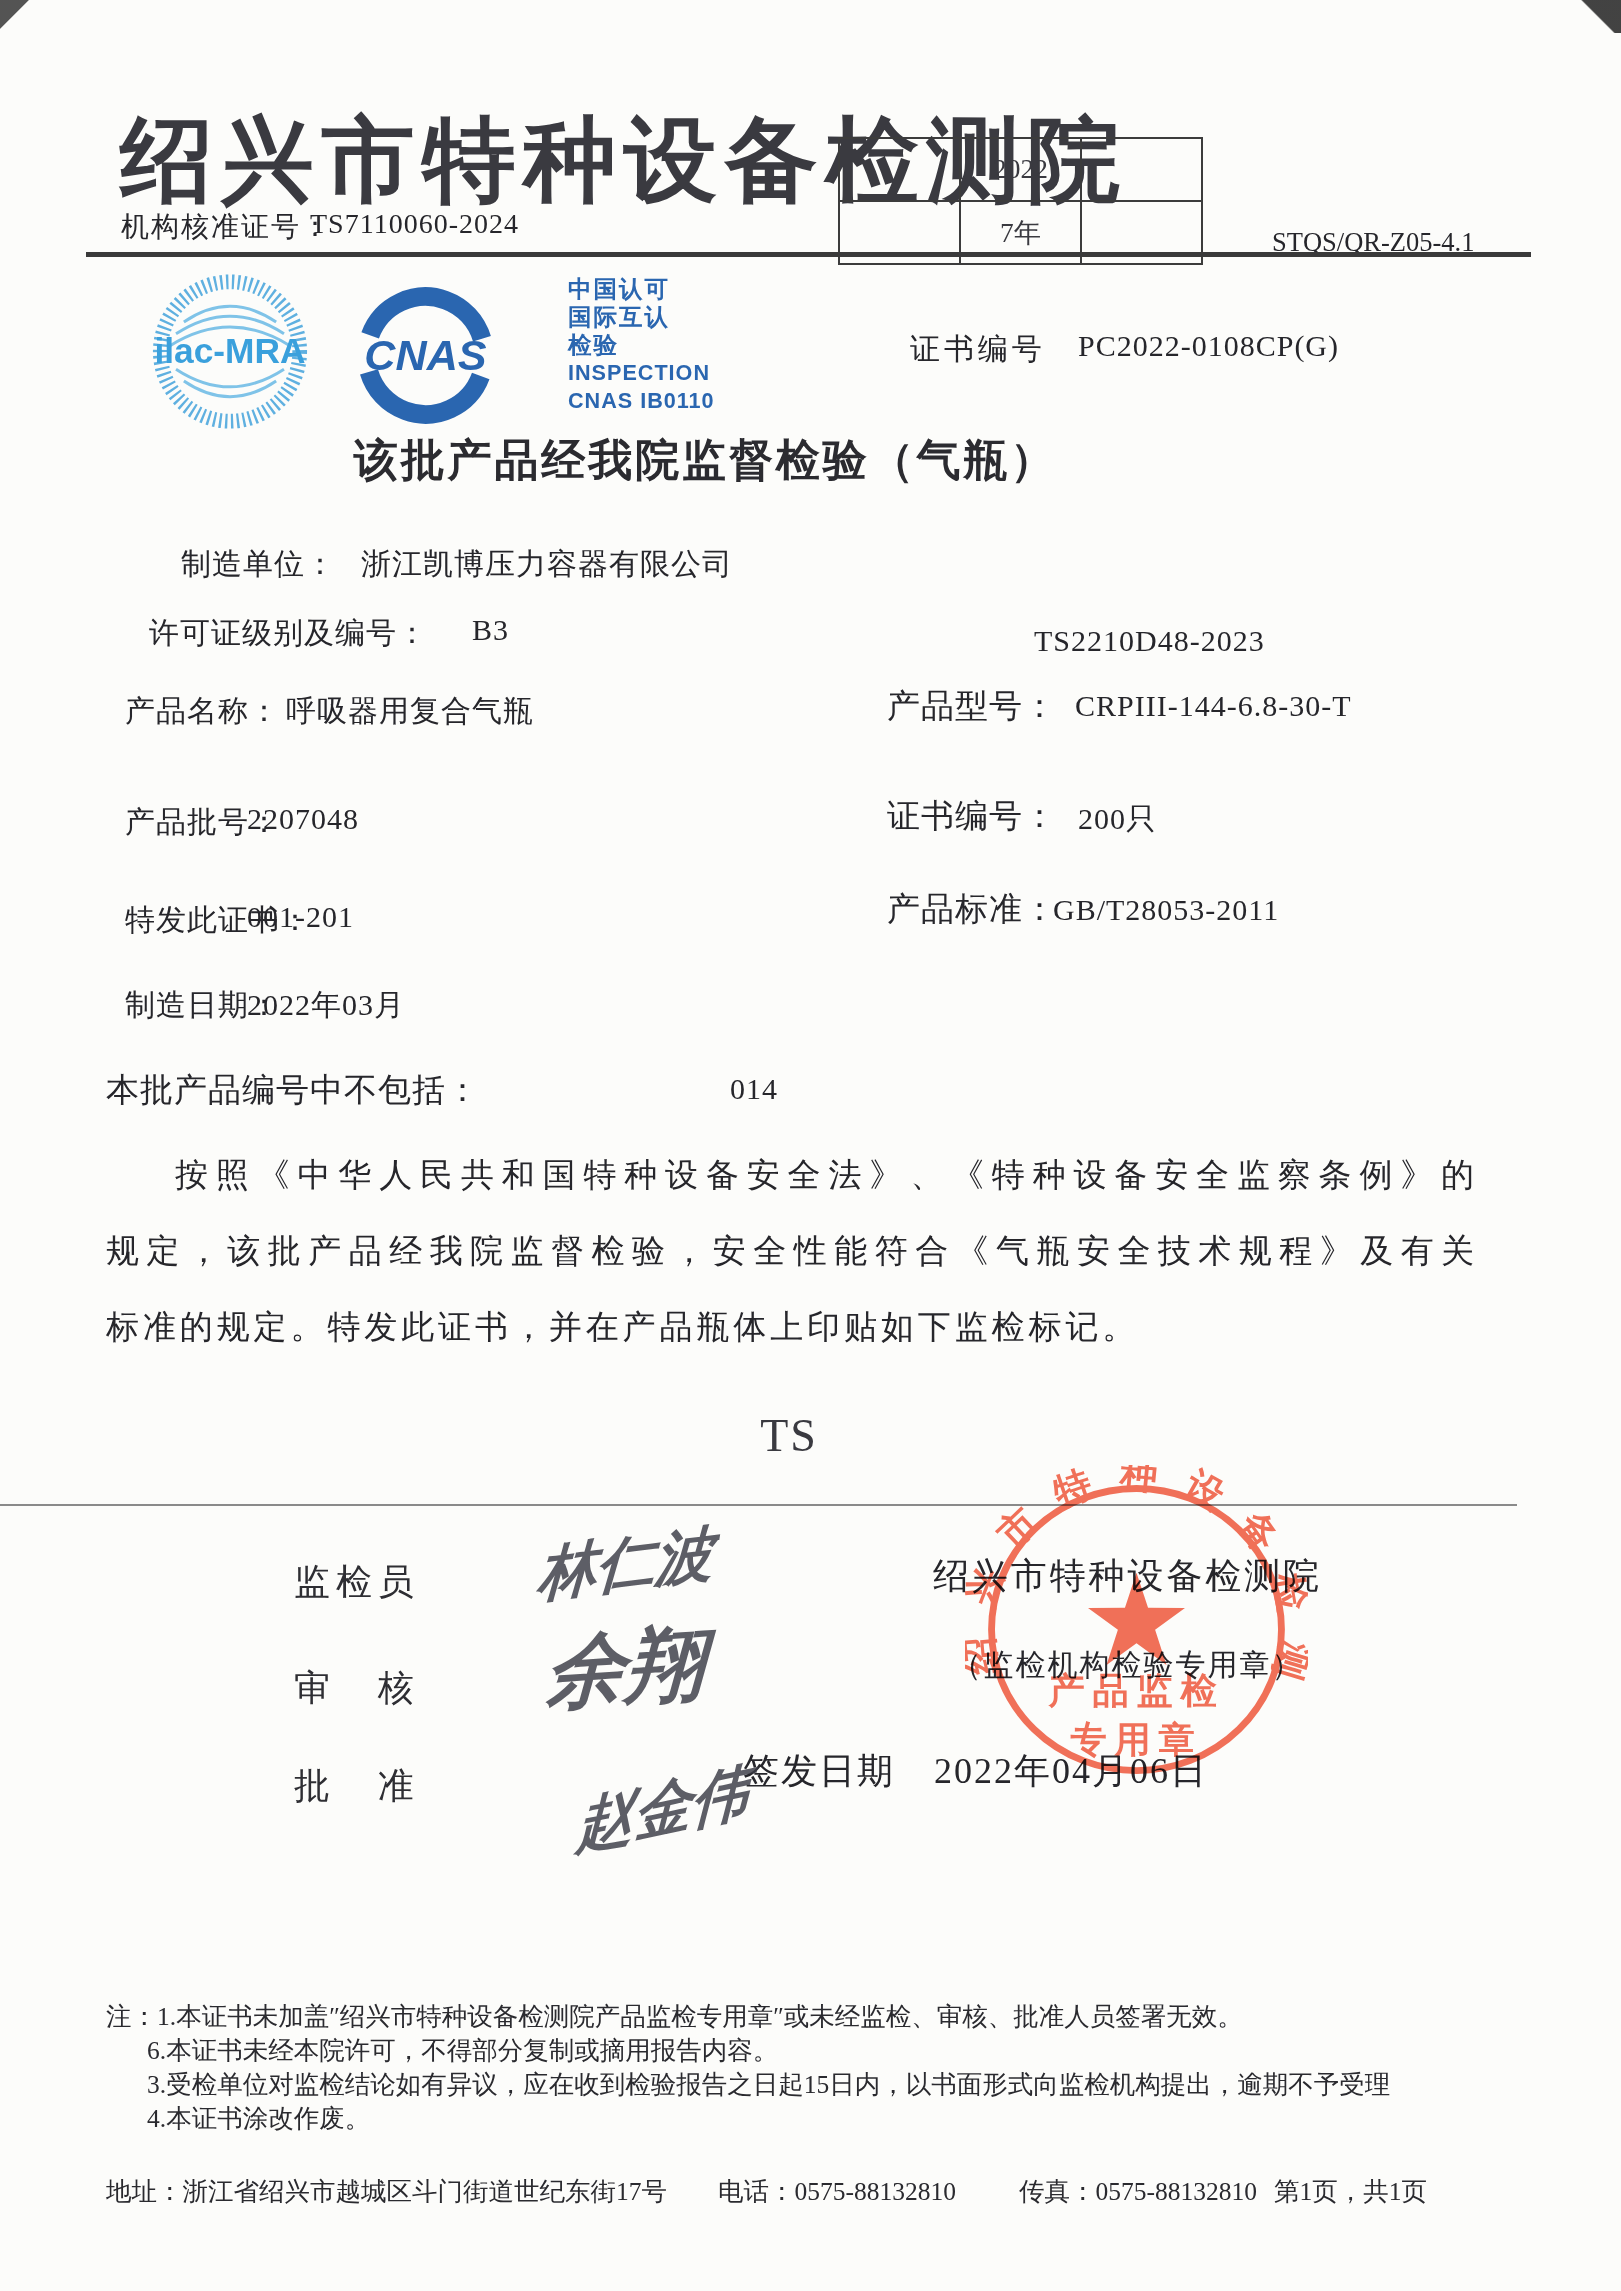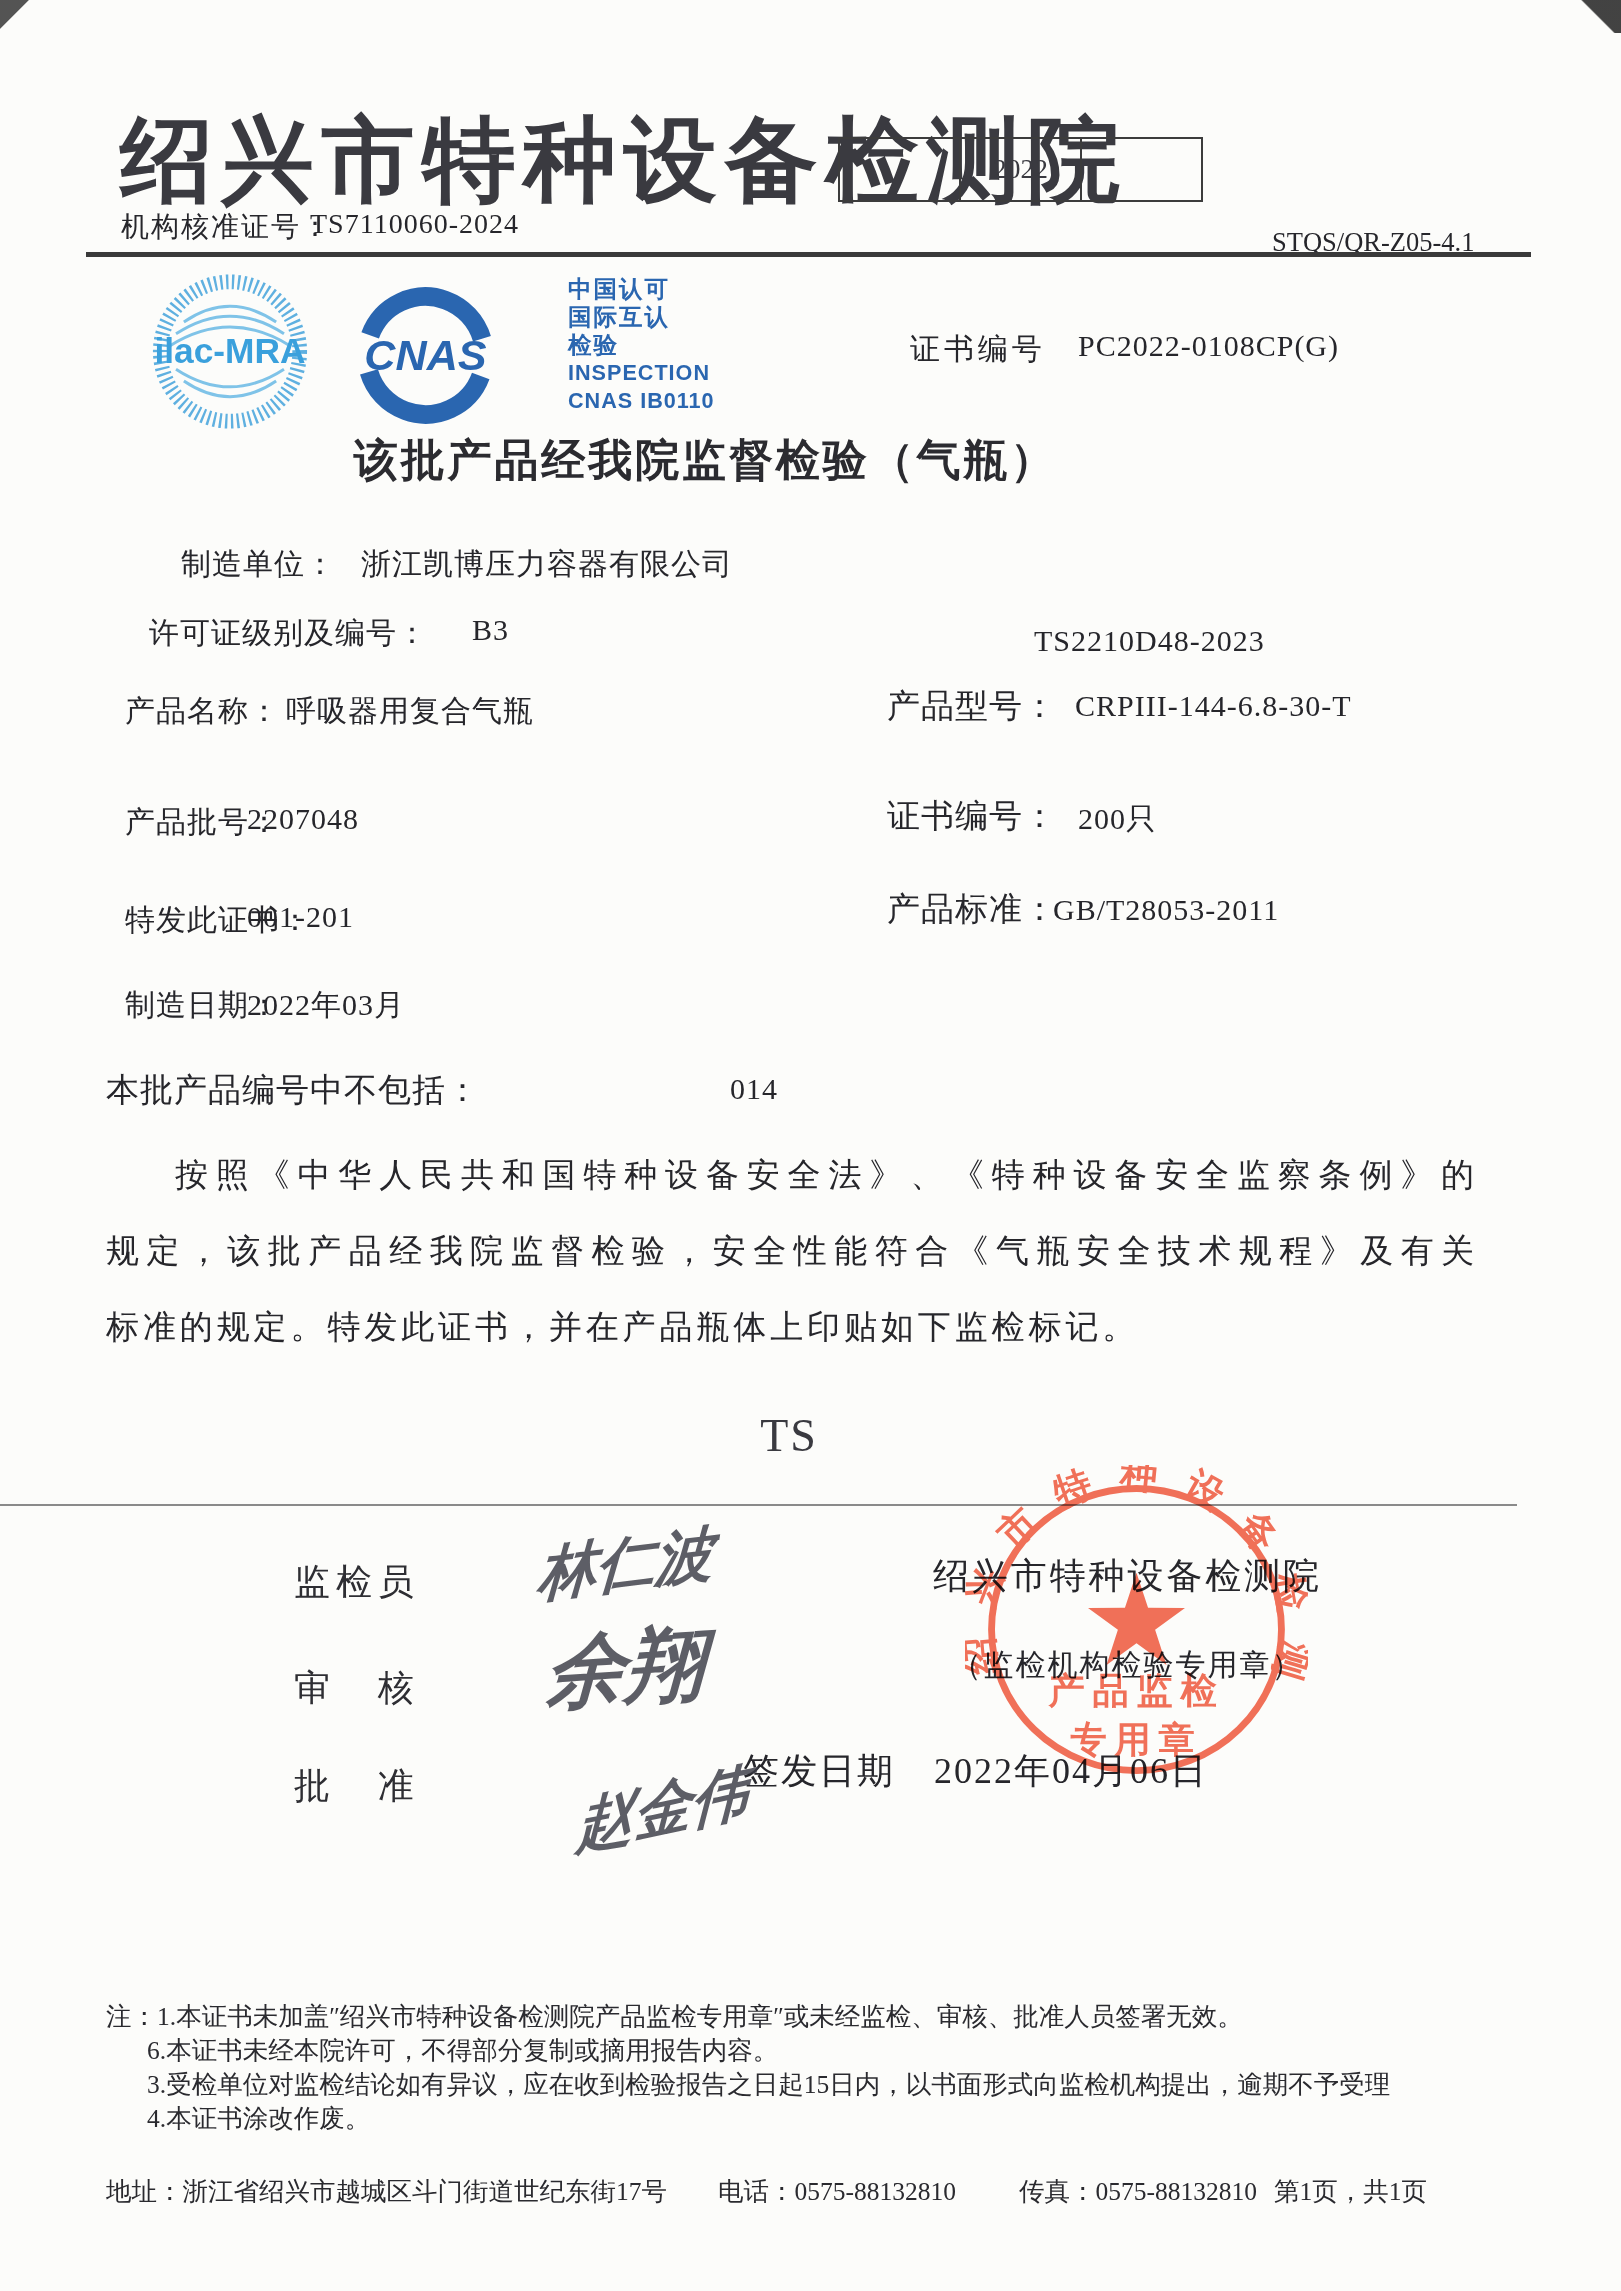--- a/index.html
+++ b/index.html
@@ -98,20 +98,25 @@
   <div class="abs approval-value">TS7110060-2024</div>
   <div class="abs doc-code">STQS/QR-Z05-4.1</div>
 
   <table class="year-table">
     <tbody>
         <tr>
       <td></td>
       <td>2022</td>
       <td></td>
     </tr>
+    <tr>
+      <td></td>
+      <td>7年</td>
+      <td></td>
+    </tr>
   </tbody>
     </table>
 
   <div class="abs top-rule"></div>
 
   <svg class="abs ilac-logo" width="214" height="163" viewBox="0 0 218 166">
     <circle cx="109" cy="82" r="71" fill="none" stroke="#5fb0e0" stroke-width="15" stroke-dasharray="2.4 3.6"></circle>
     <path d="M62 52 Q109 20 156 52" fill="none" stroke="#7fc3e8" stroke-width="3"></path>
     <path d="M54 64 Q109 28 164 64" fill="none" stroke="#7fc3e8" stroke-width="3"></path>
     <path d="M48 76 Q109 38 170 76" fill="none" stroke="#7fc3e8" stroke-width="3"></path>

